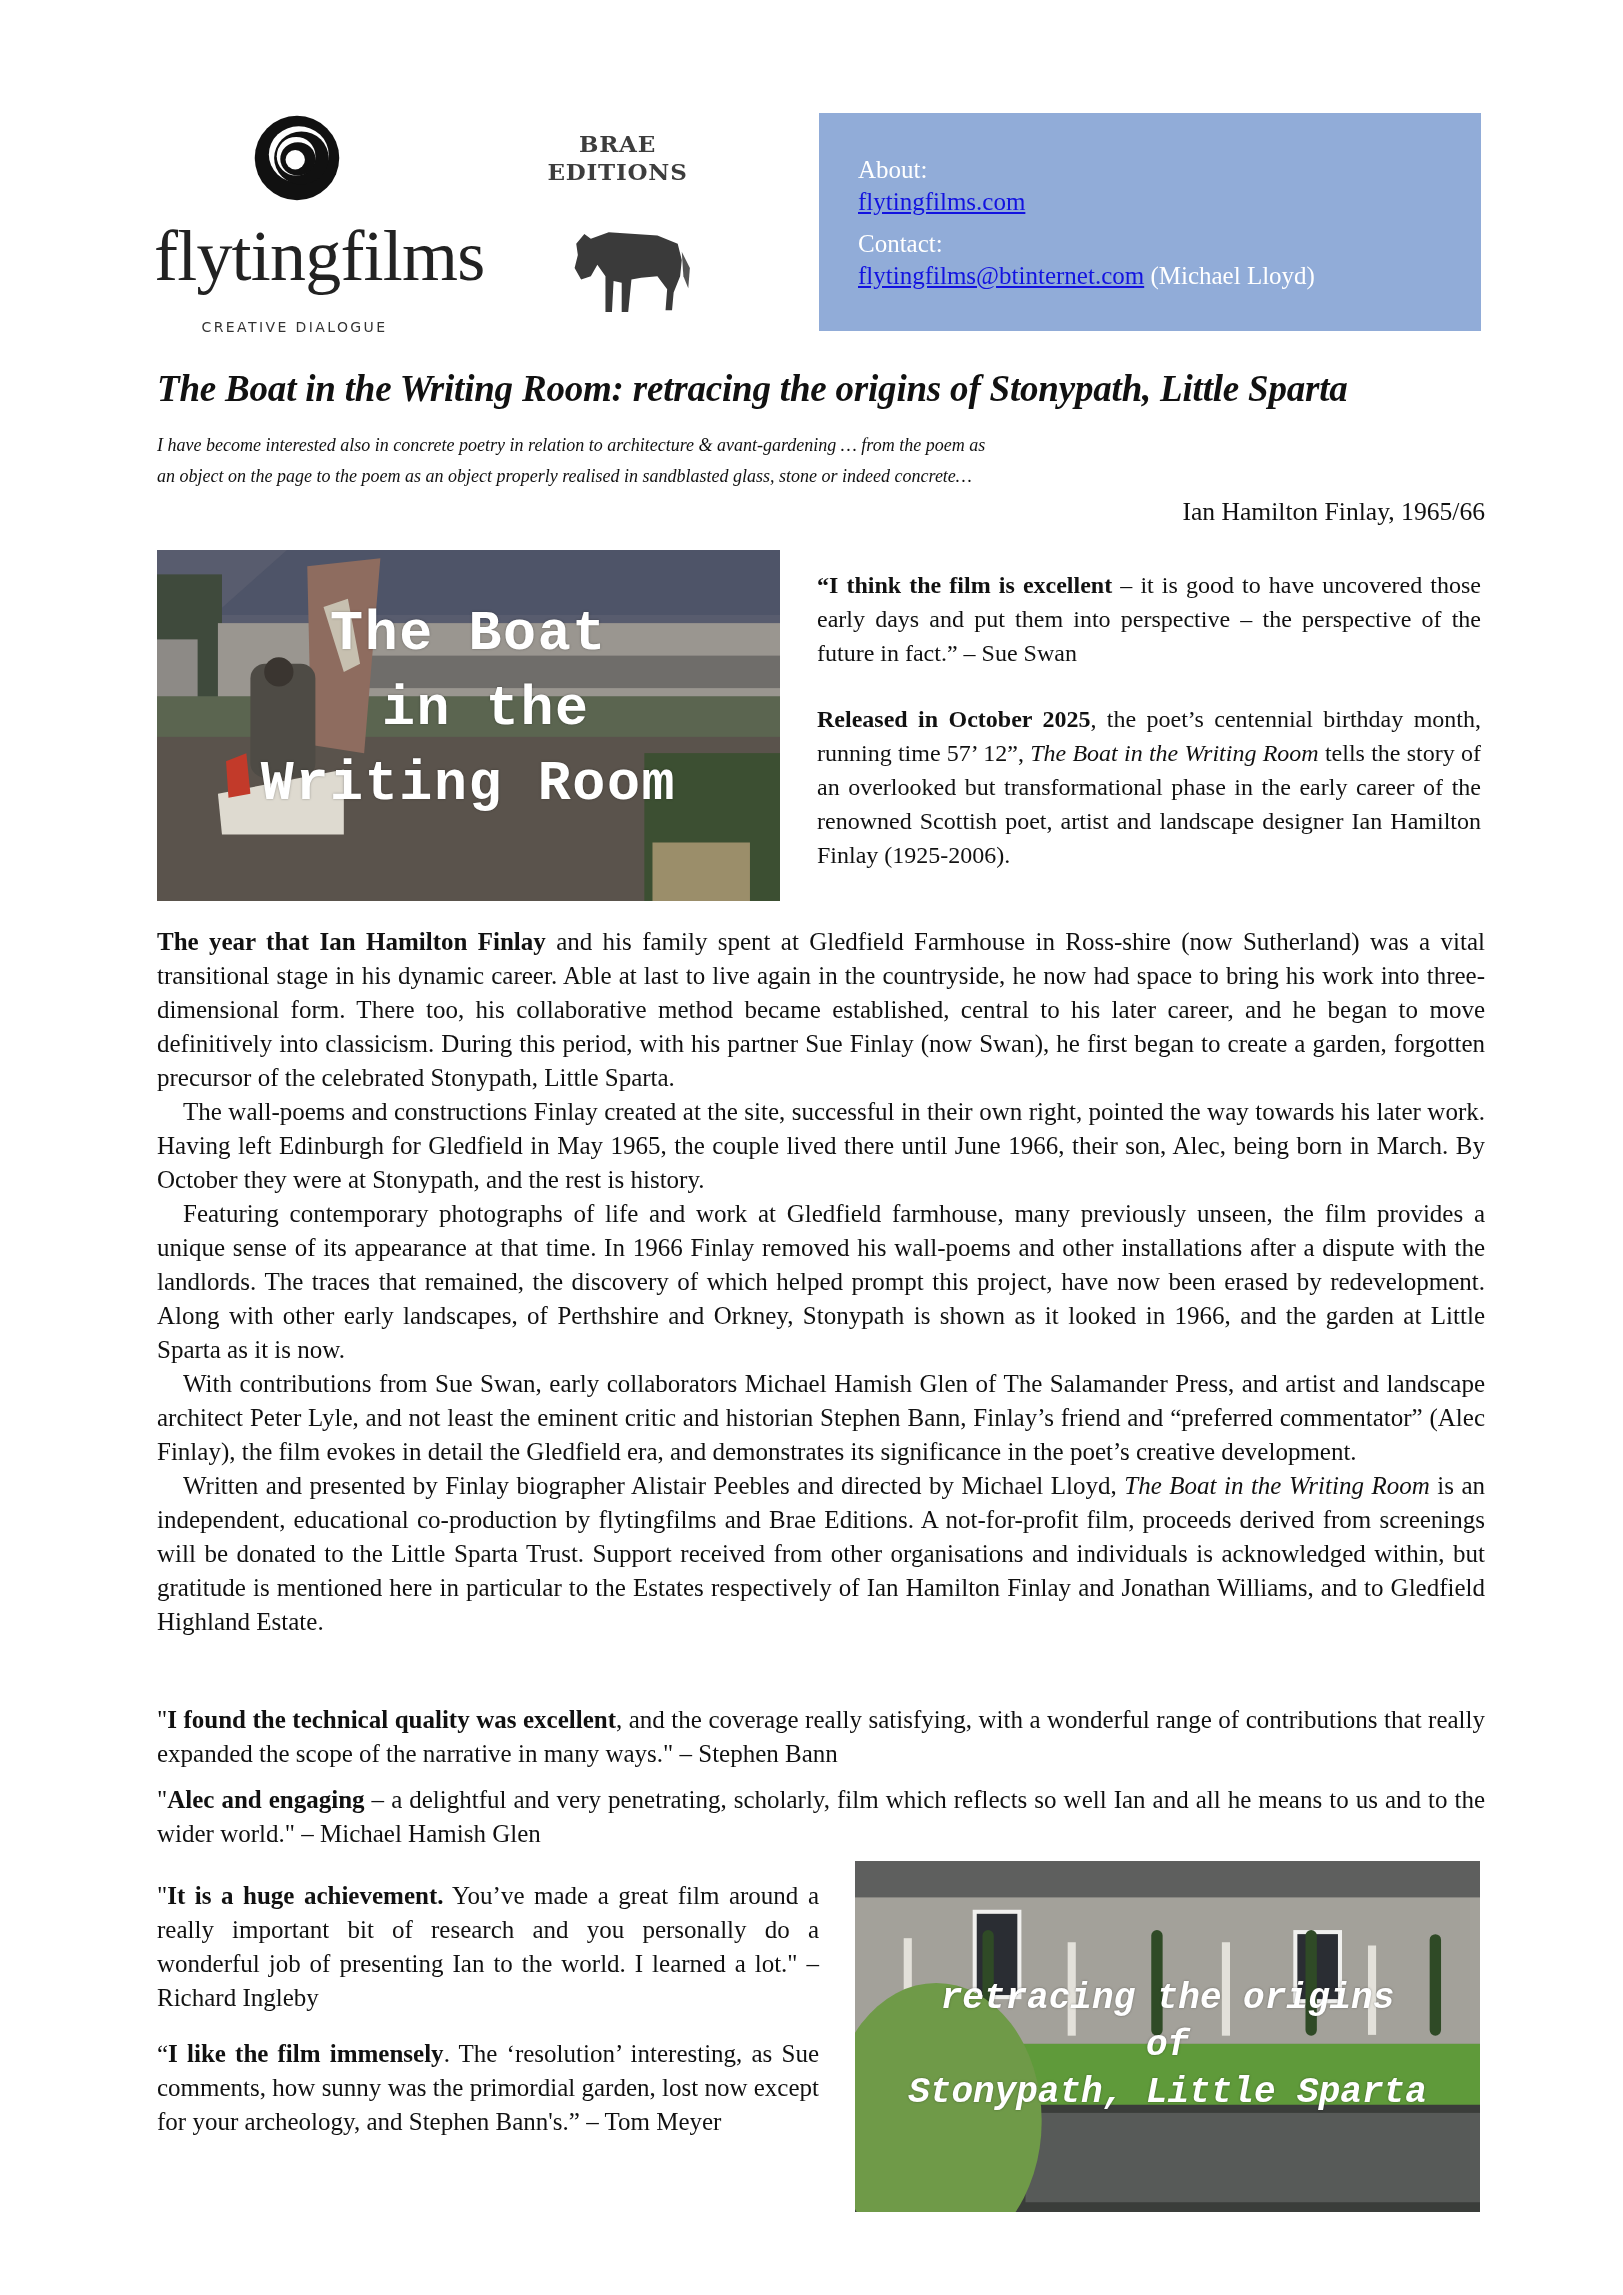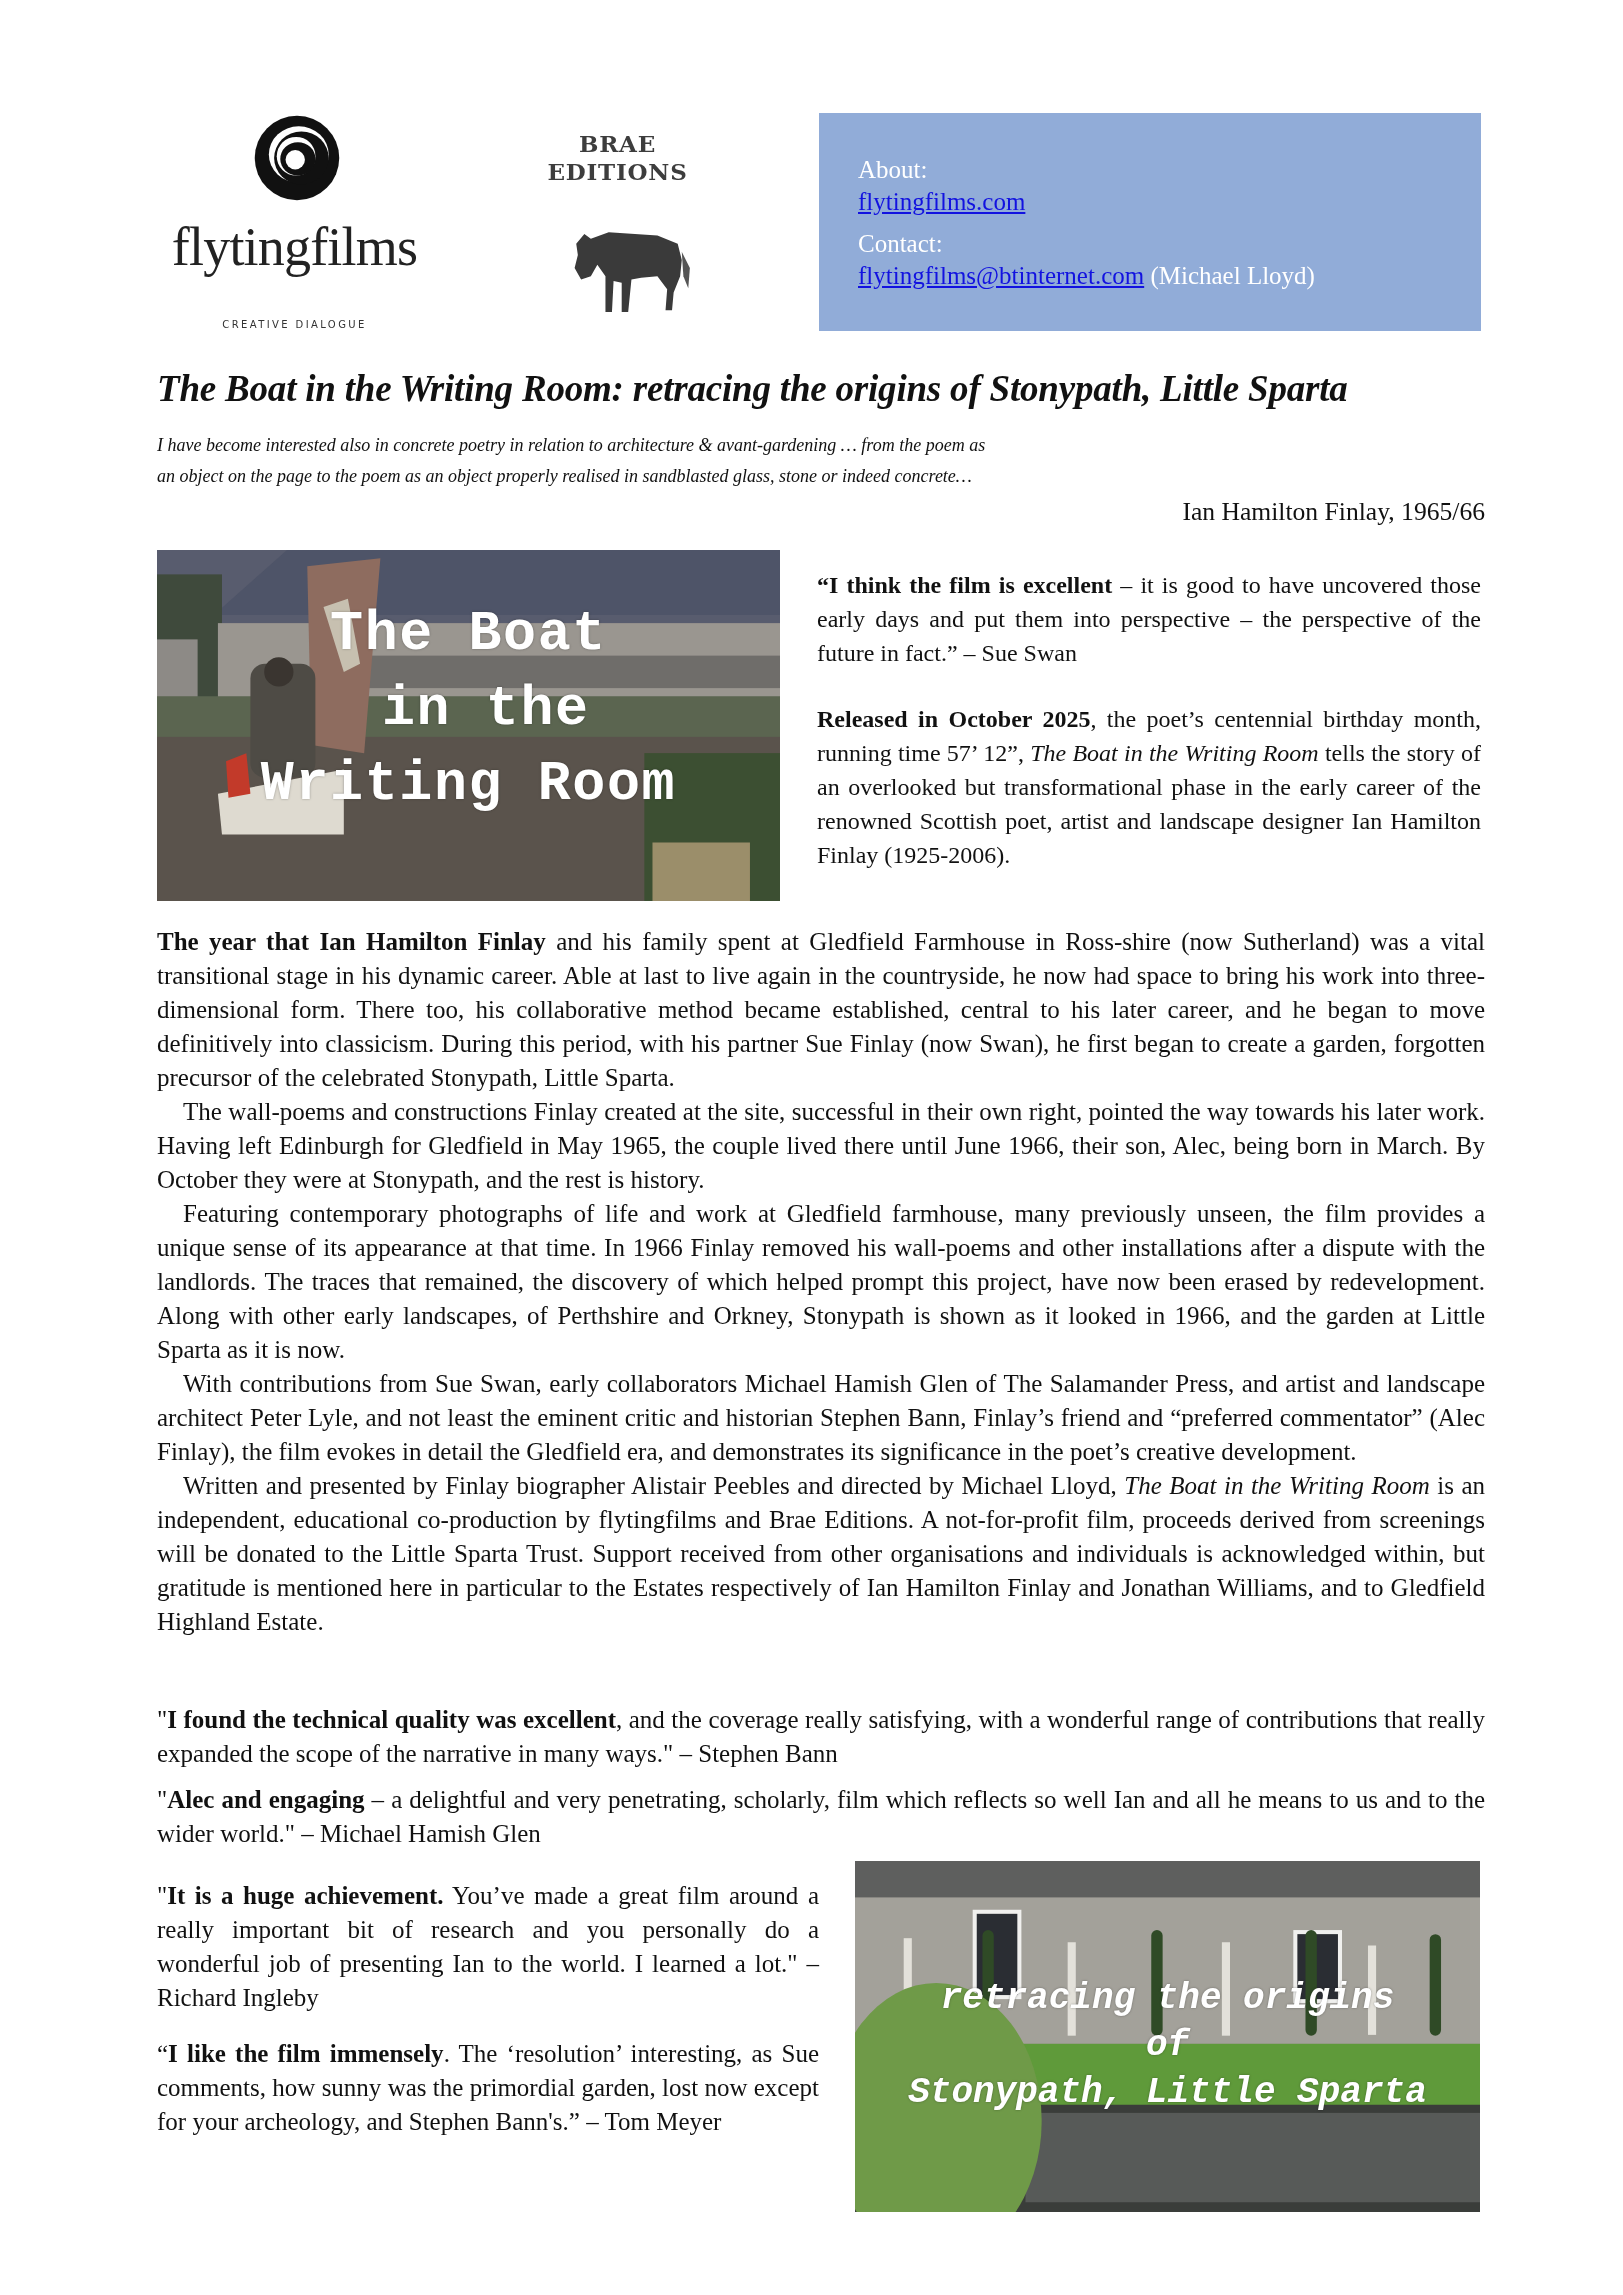--- a/index.html
+++ b/index.html
@@ -3,23 +3,23 @@
 <meta charset="utf-8">
 <style>
   html, body { margin: 0; padding: 0; background: #ffffff; }
   body { width: 1623px; height: 2295px; position: relative; overflow: hidden;
          font-family: "Liberation Serif", "DejaVu Serif", serif; color: #111; }
 
   
   .ff-logo { position: absolute; left: 154px; top: 114px; width: 276px; height: 219px; text-align: center; }
   .ff-mark { position: absolute; left: 99px; top: 0; width: 88px; height: 88px; }
   .ff-word { position: absolute; left: 0; top: 106px; width: 281px; font-family: "Liberation Serif", serif;
-             font-size: 54px; letter-spacing: -0.8px; color: #222; line-height: 1; }
+             font-size: 72px; letter-spacing: -0.8px; color: #222; line-height: 1; }
   .ff-tag { position: absolute; left: 0; top: 205px; width: 281px; font-family: "DejaVu Sans", sans-serif;
-            font-size: 10px; letter-spacing: 2.4px; color: #333; }
+            font-size: 14px; letter-spacing: 2.4px; color: #333; }
 
   .brae-logo { position: absolute; left: 528px; top: 130px; width: 179px; height: 179px; text-align: center; }
   .brae-title { font-family: "DejaVu Serif", serif; font-weight: bold; font-size: 23px; line-height: 28px;
                 color: #3d3d3d; letter-spacing: 0.8px; }
   .brae-horse { position: absolute; left: 32px; top: 81px; width: 138px; height: 106px; }
 
   
   .contact-box { position: absolute; left: 819px; top: 113px; width: 662px; height: 218px;
                  background: #91acd8; }
   .contact-inner { position: absolute; left: 39px; top: 41px; font-size: 25px; line-height: 32px; color: #fff; }

